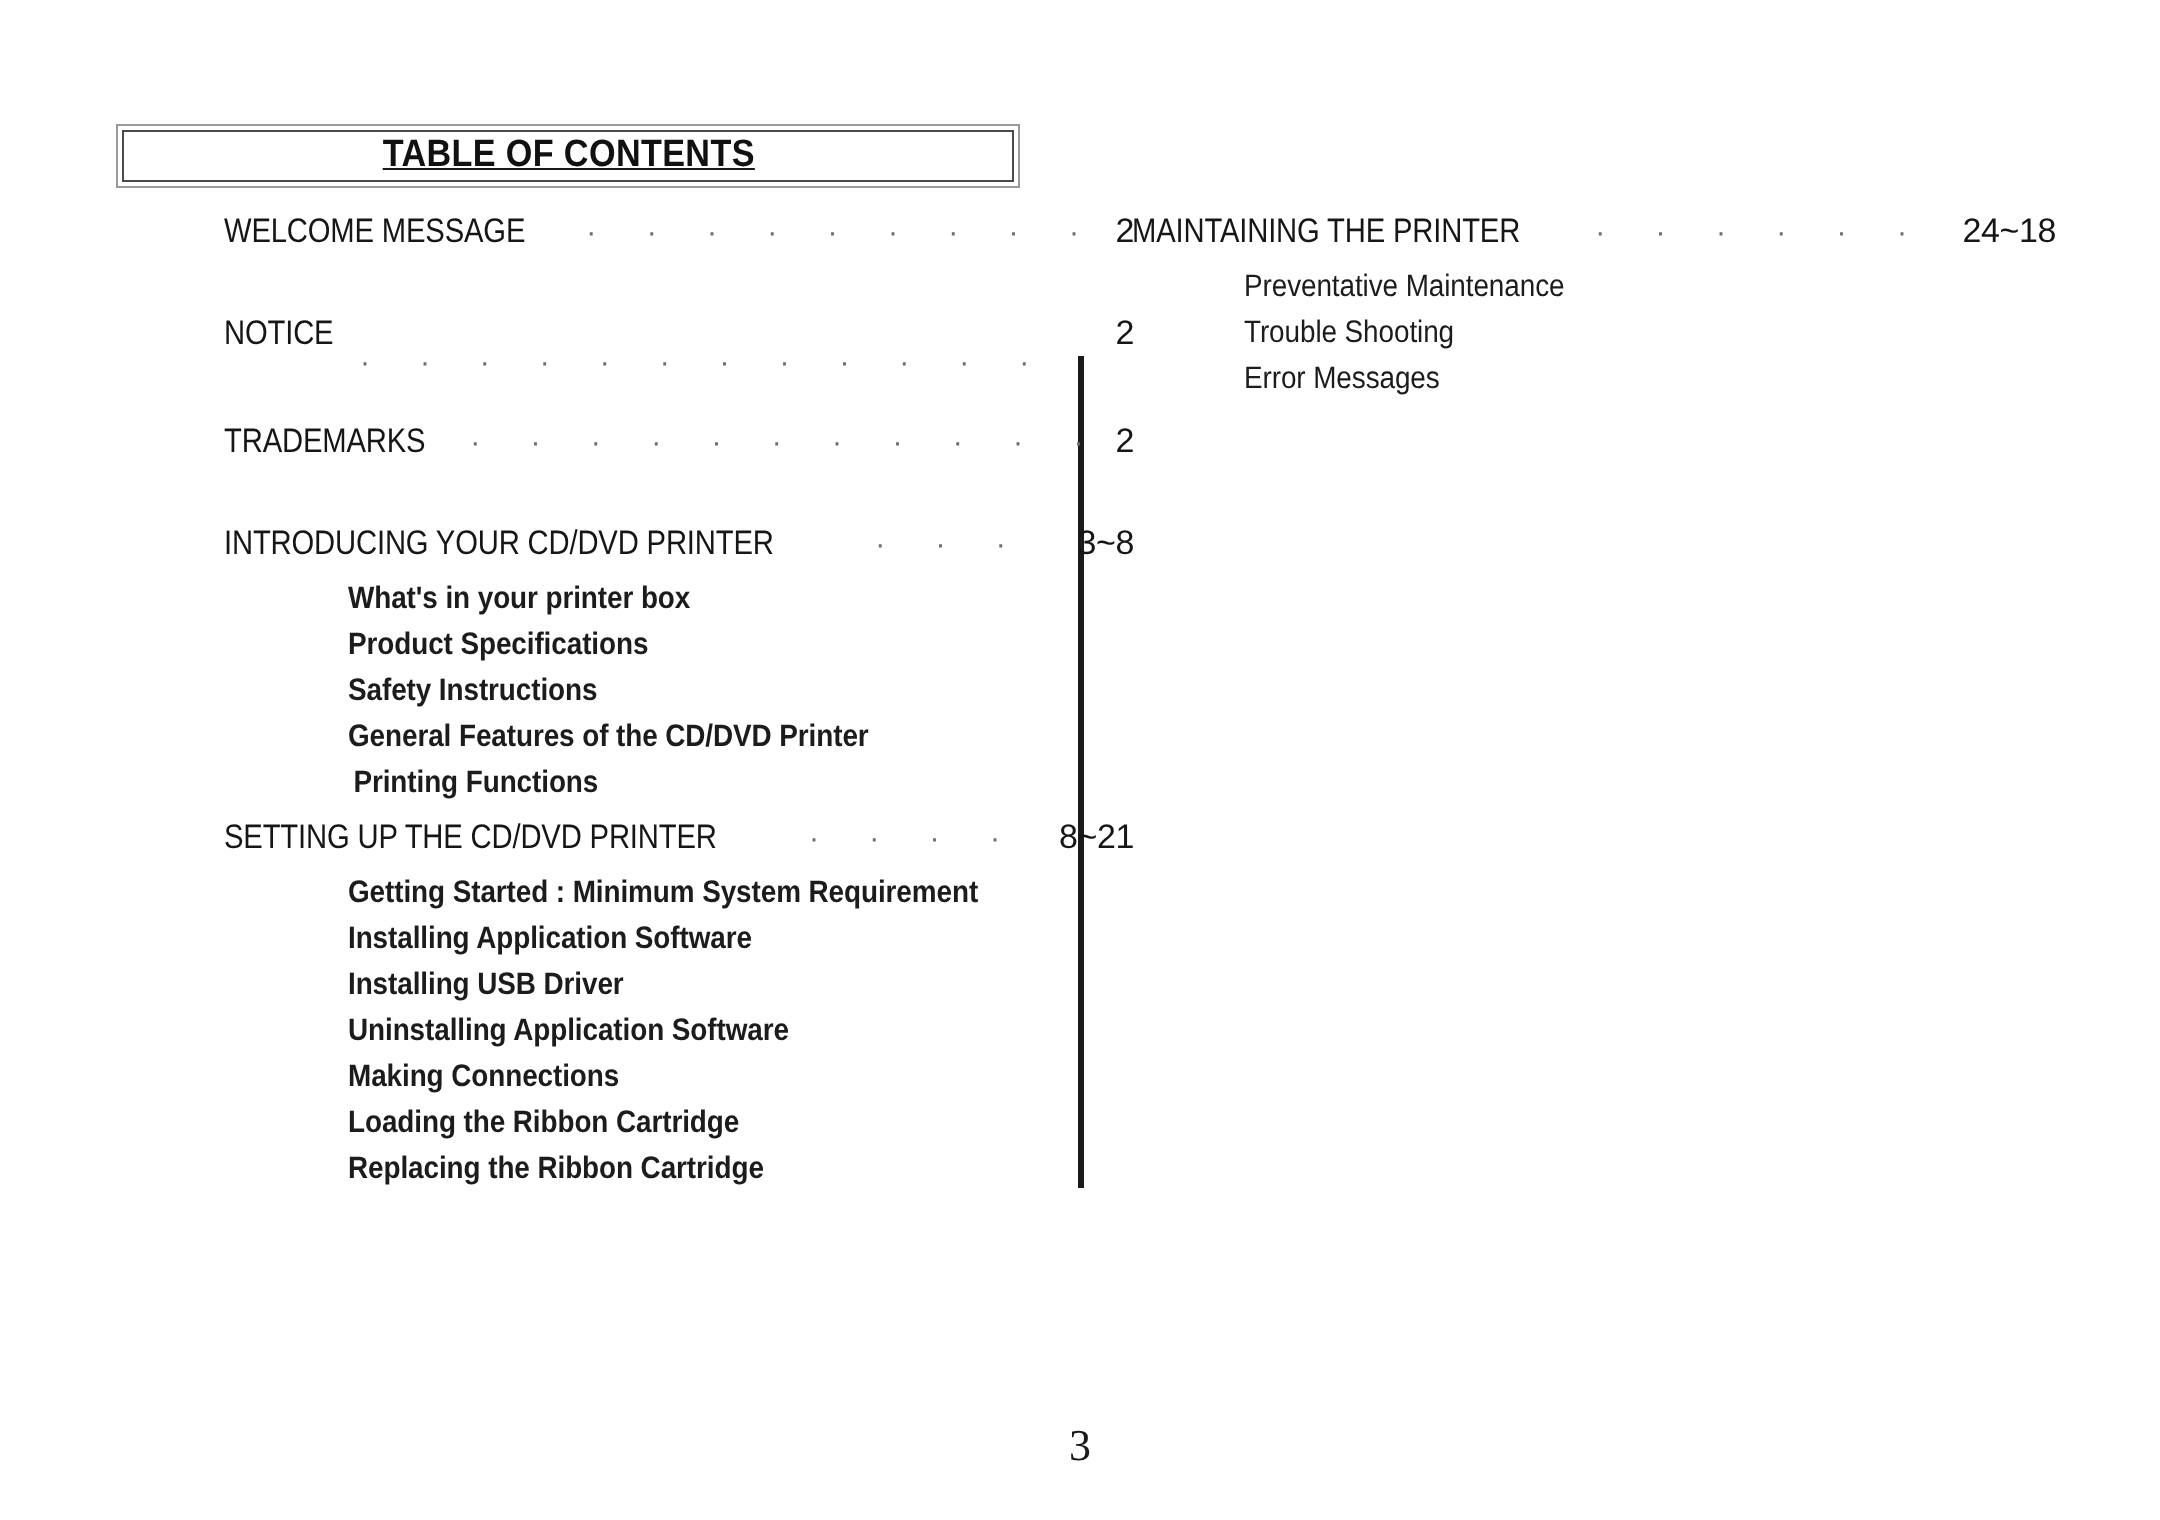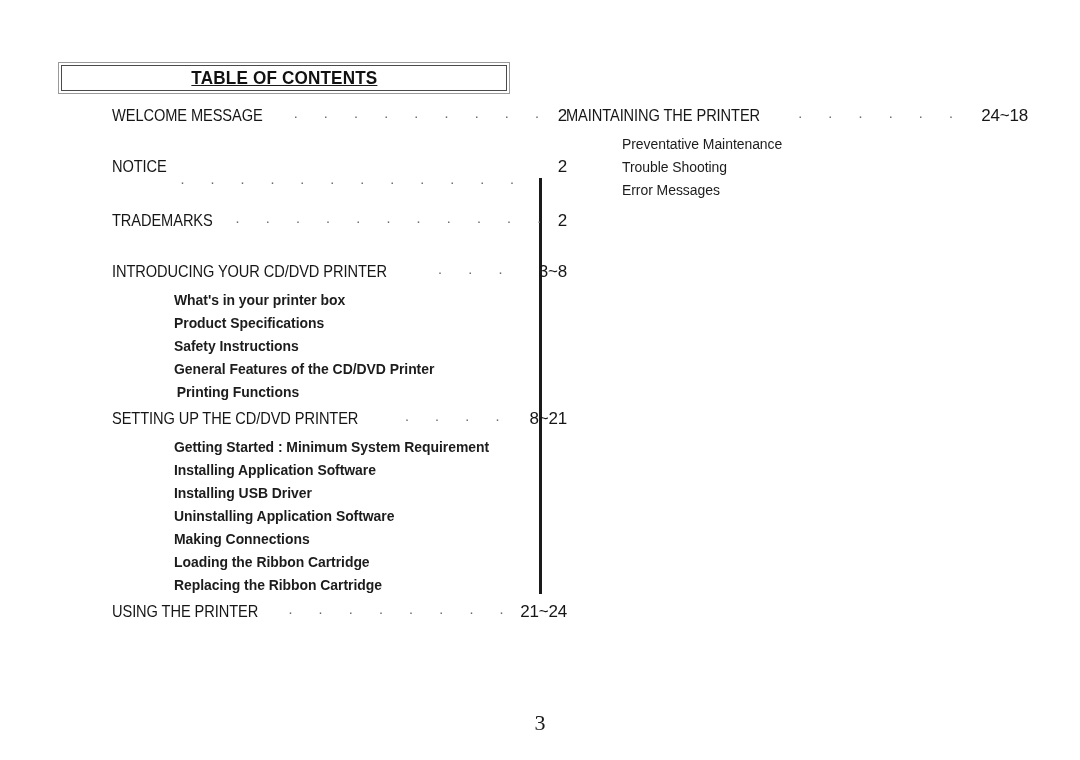--- a/index.html
+++ b/index.html
@@ -247,25 +247,20 @@
       <div class="subentry">Installing Application Software</div>
       <div class="subentry">Installing USB Driver</div>
       <div class="subentry">Uninstalling Application Software</div>
       <div class="subentry">Making Connections</div>
       <div class="subentry">Loading the Ribbon Cartridge</div>
       <div class="subentry">Replacing the Ribbon Cartridge</div>
     </div>
 
     <div class="gap-xs"></div>
 
-    <div class="chapter chapter-row-h">
-      <span class="chapter-label">USING THE PRINTER</span>
-      <span class="leader"></span>
-      <span class="chapter-page pg-w-wide">21~24</span>
-    </div>
     <div class="gap-xs"></div>
 
   </div>
 
   <div class="col-right">
 
     <div class="chapter chapter-row-h">
       <span class="chapter-label">MAINTAINING THE PRINTER</span>
       <span class="leader"></span>
       <span class="chapter-page pg-w-wide">24~18</span>

